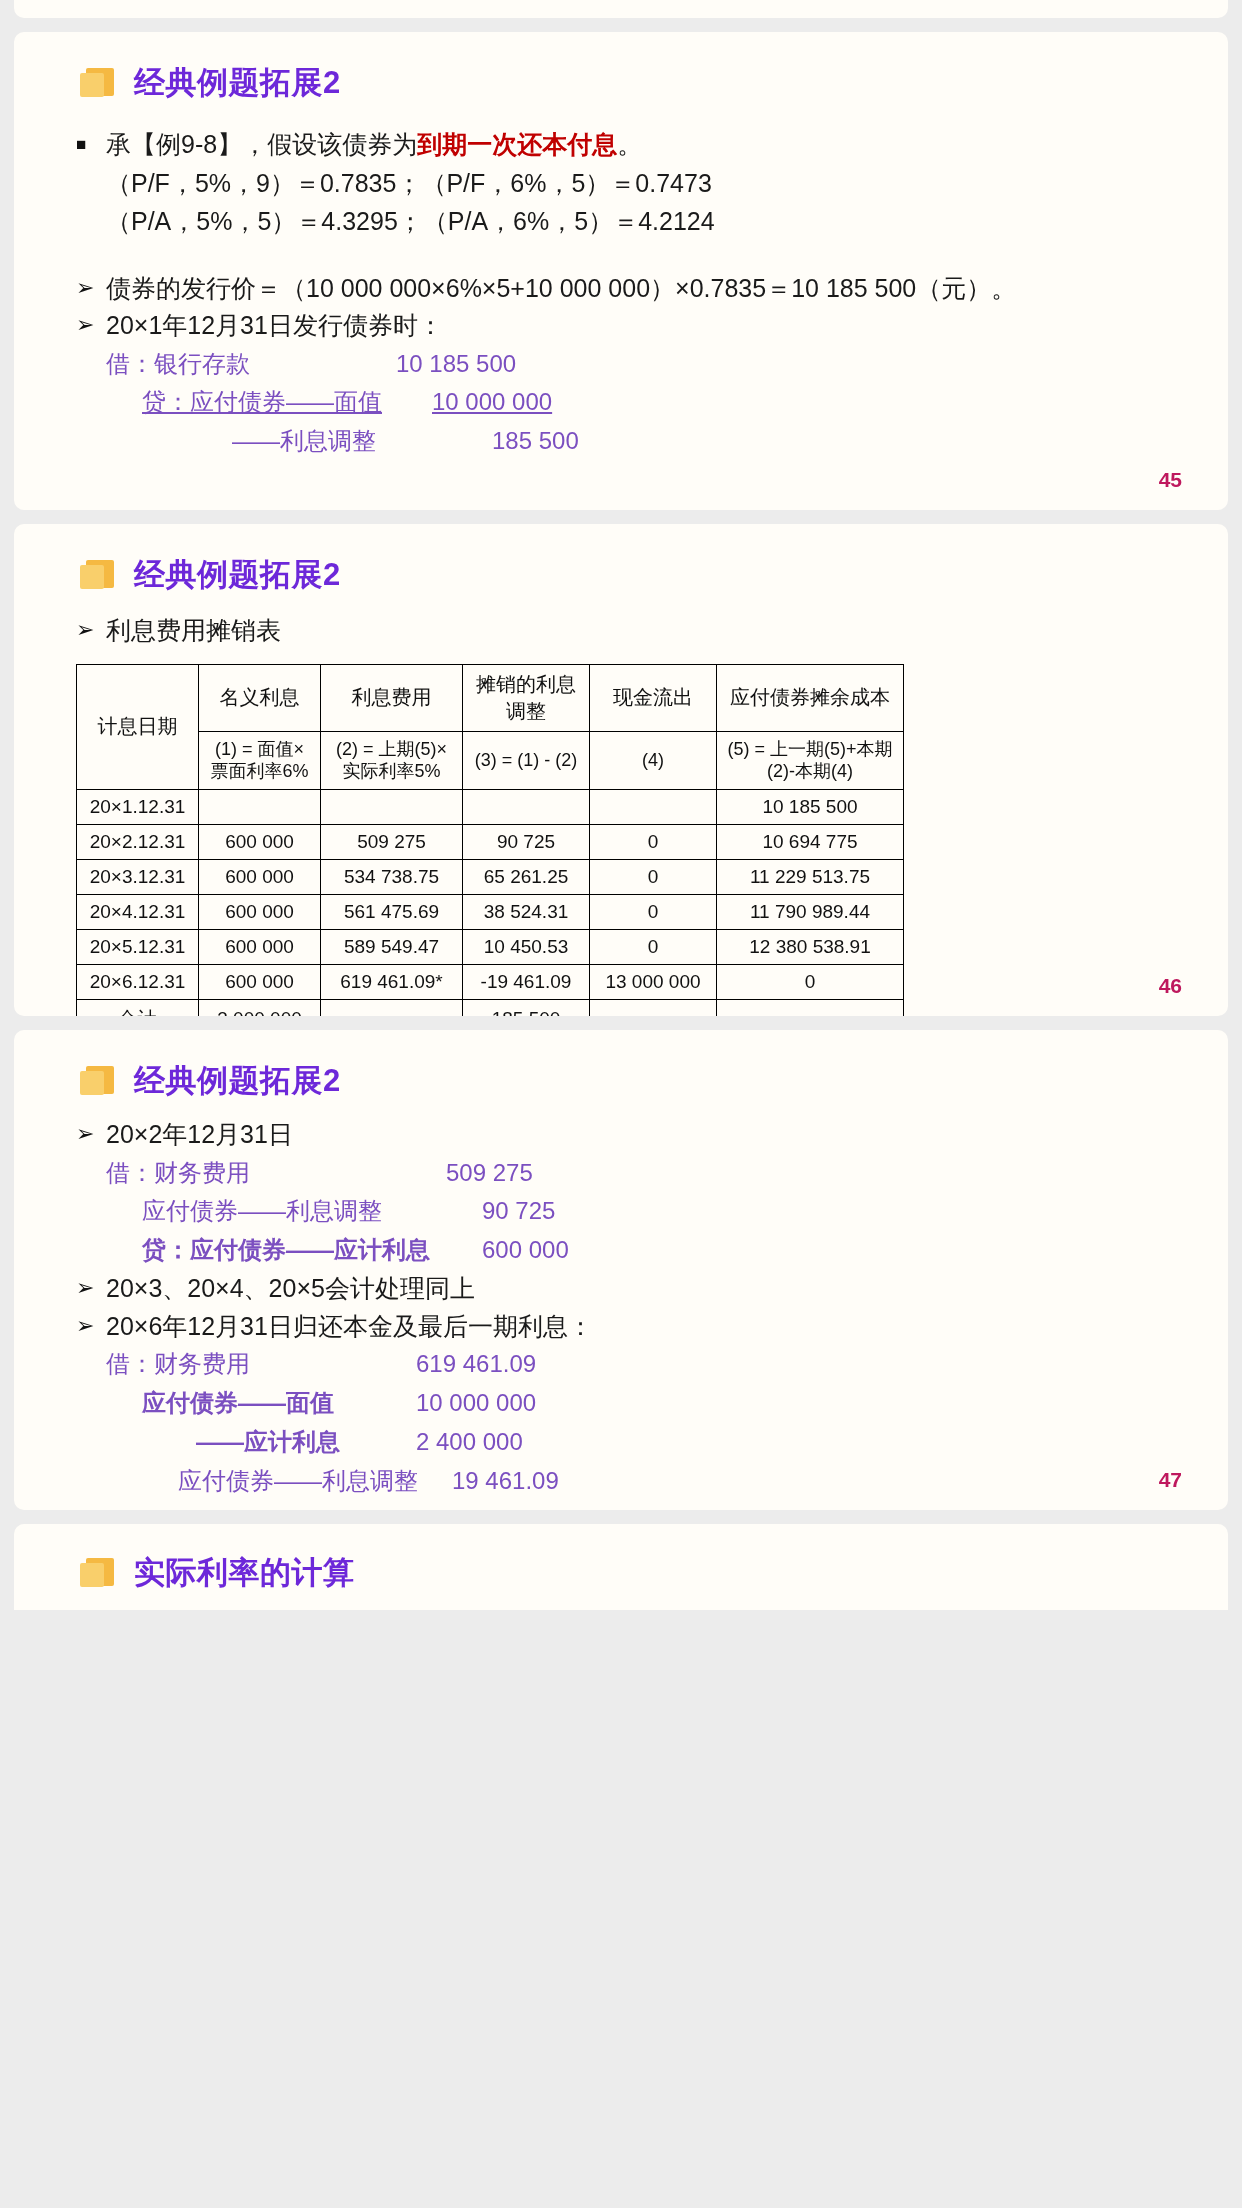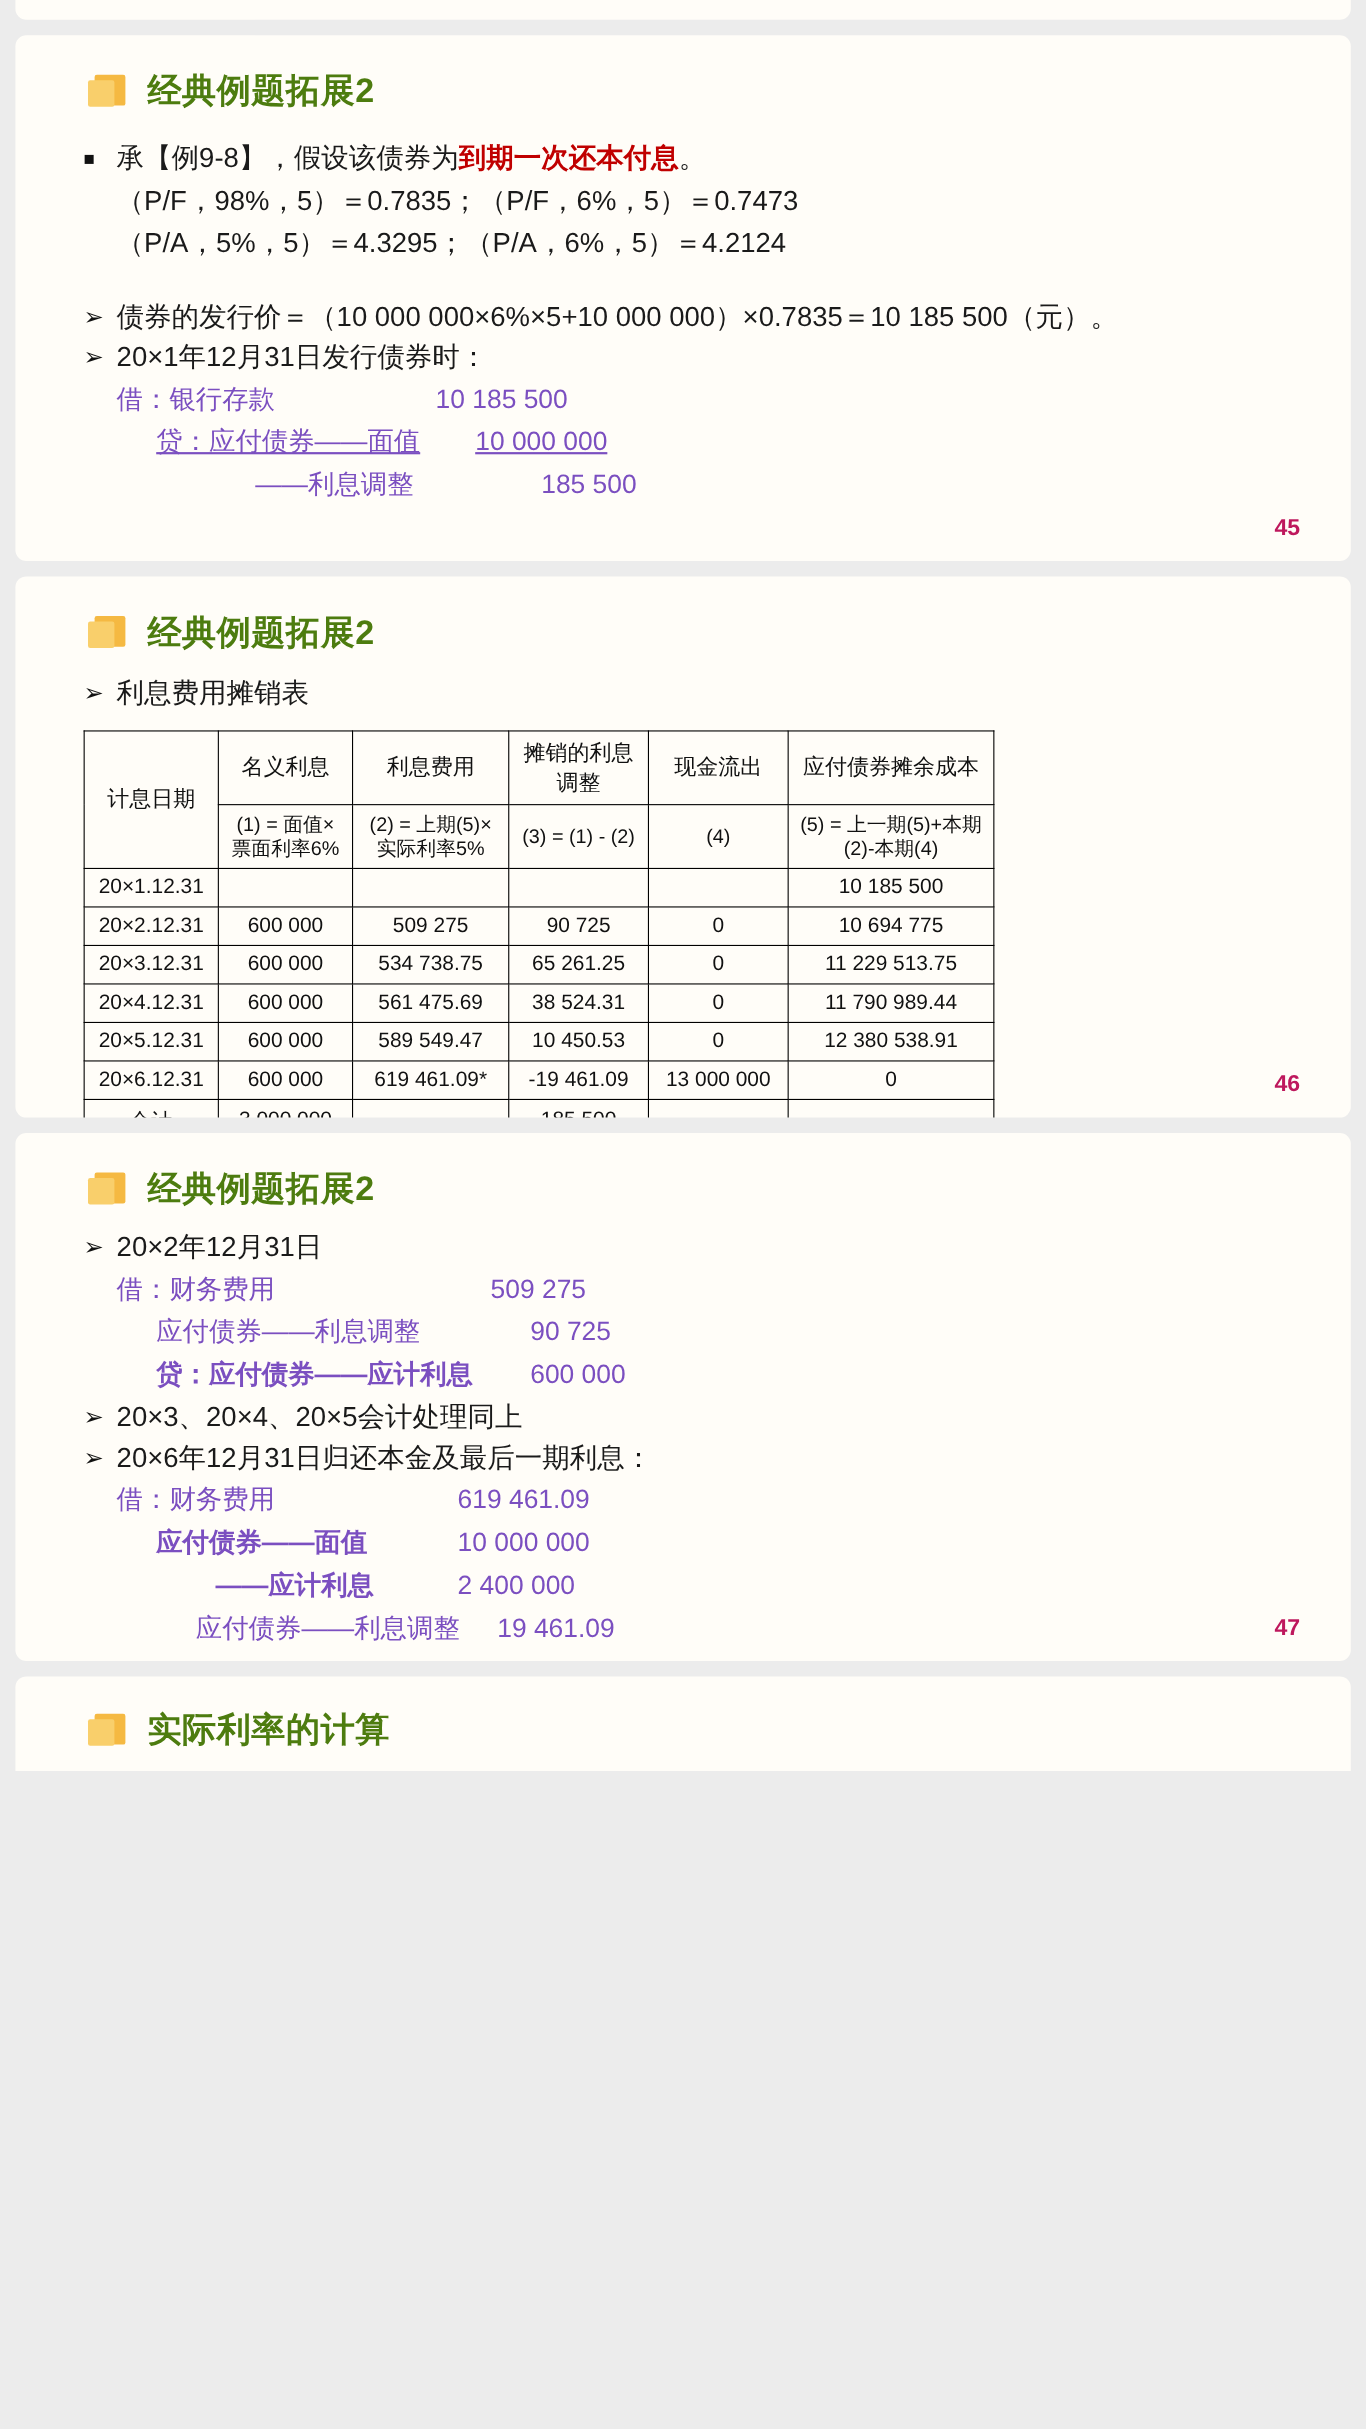--- a/index.html
+++ b/index.html
@@ -51,21 +51,21 @@
   .head-icon .front {
     position: absolute;
     left: 0; top: 5px;
     width: 24px; height: 24px;
     background: #f9cf6b;
     border-radius: 2px;
   }
   .head-title {
     font-size: 31px;
     font-weight: bold;
-    color: #4d7c0f;
+    color: #6d28d9;
     margin-left: 18px;
     letter-spacing: 0.5px;
   }
   .body {
     padding: 22px 60px 10px 62px;
     color: #1a1a1a;
   }
   .bullet-sq, .bullet-ar {
     display: flex;
     align-items: flex-start;
@@ -151,21 +151,21 @@
           <span class="back"></span>
           <span class="front"></span>
         </span>
       <span class="head-title">经典例题拓展2</span>
     </div>
     <div class="body">
       <div class="bullet-sq">
         <span class="mk">■</span>
         <span class="bullet-text"><span>承【例9-8】，假设该债券为</span><span class="red-bold">到期一次还本付息</span><span>。</span></span>
       </div>
-      <div class="sub-line">（P/F，98%，5）＝0.7835；（P/F，6%，5）＝0.7473</div>
+      <div class="sub-line">（P/F，5%，9）＝0.7835；（P/F，6%，5）＝0.7473</div>
       <div class="sub-line">（P/A，5%，5）＝4.3295；（P/A，6%，5）＝4.2124</div>
       <div class="gap-md"></div>
       <div class="bullet-ar">
         <span class="mk">➢</span>
         <span class="bullet-text">债券的发行价＝（10 000 000×6%×5+10 000 000）×0.7835＝10 185 500（元）。</span>
       </div>
       <div class="bullet-ar">
         <span class="mk">➢</span>
         <span class="bullet-text">20×1年12月31日发行债券时：</span>
       </div>

